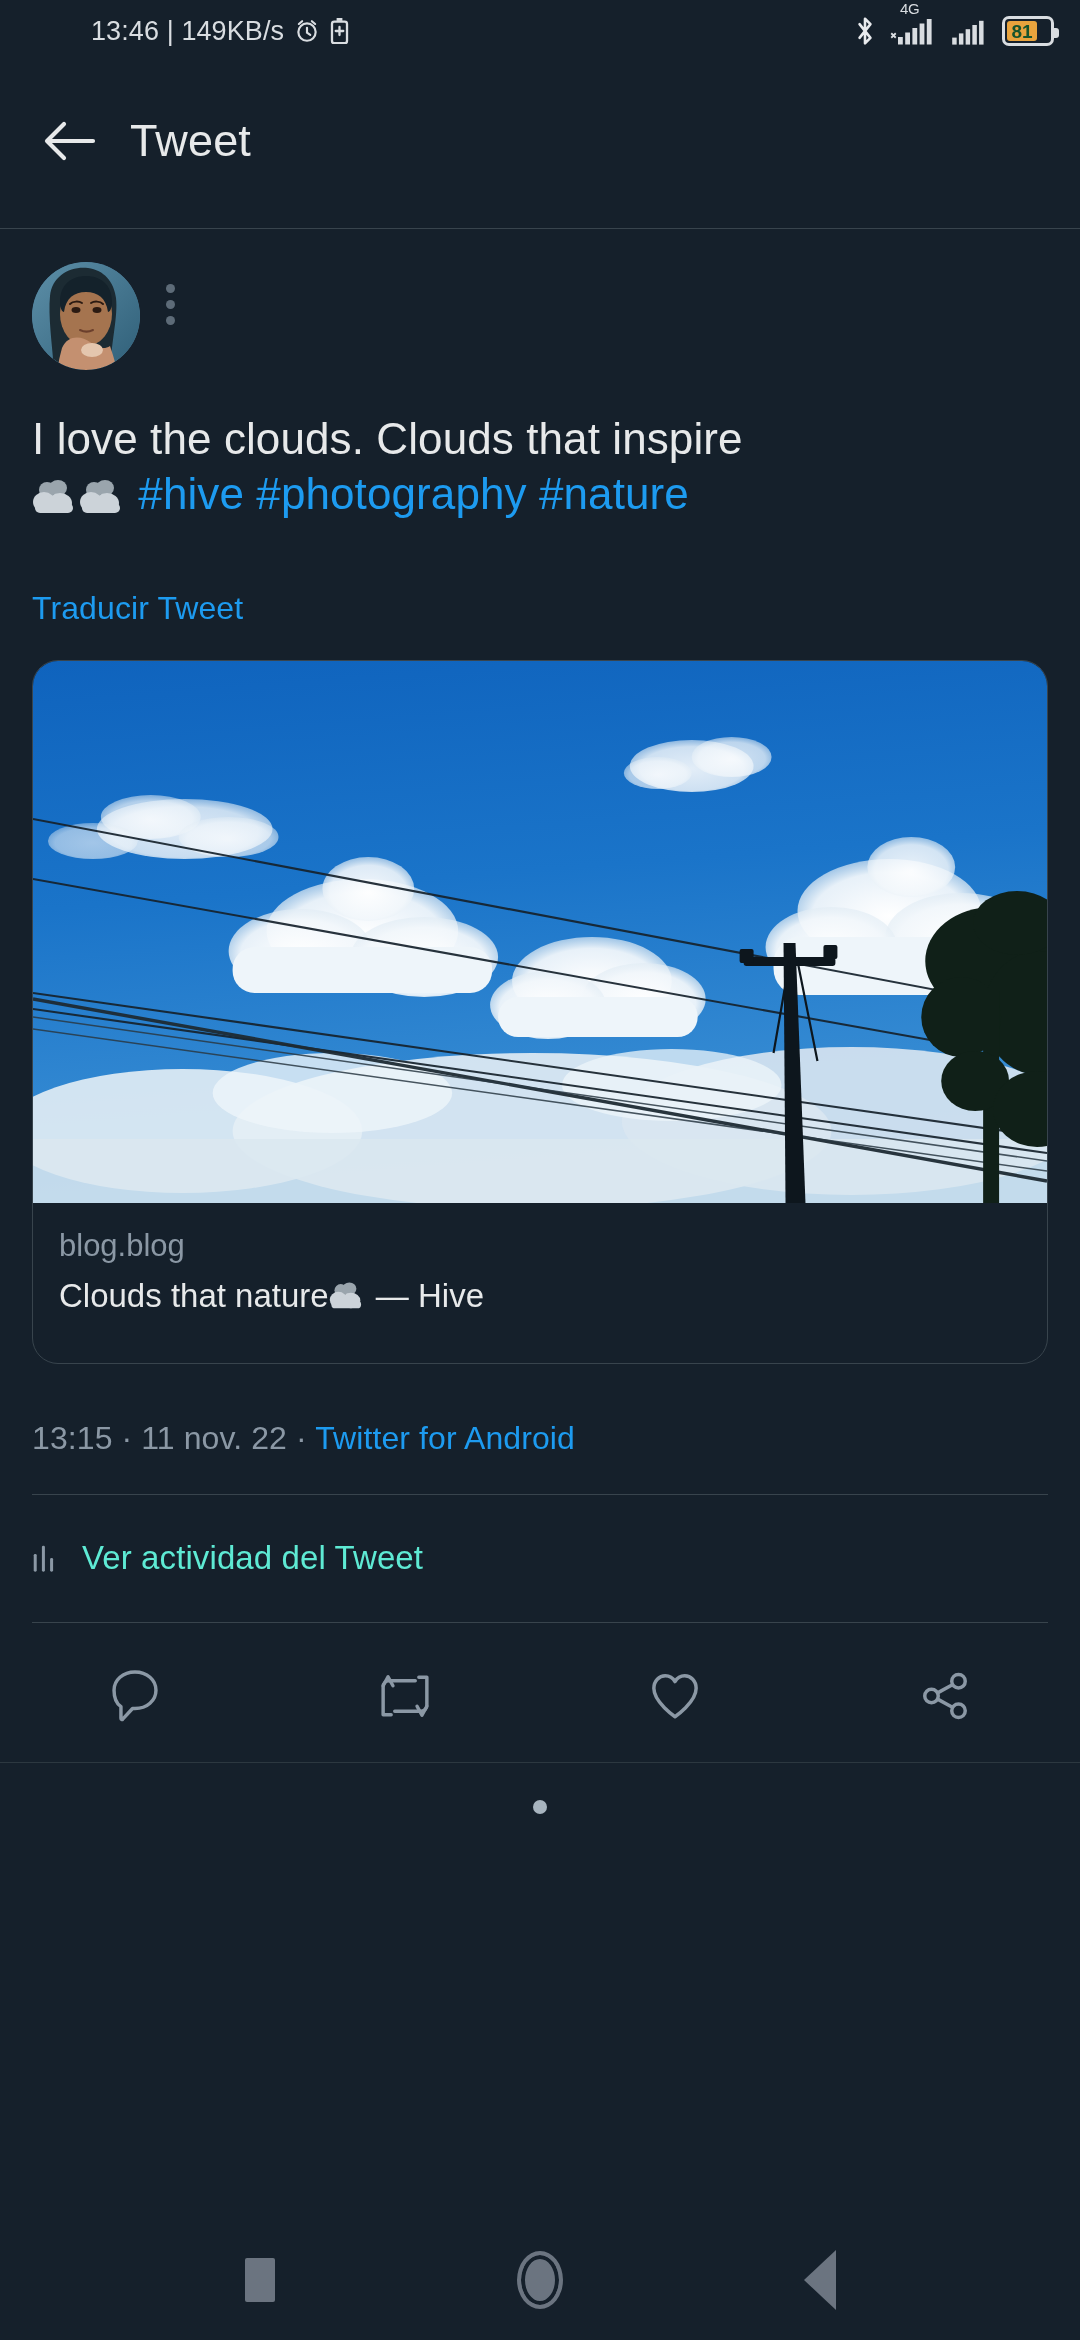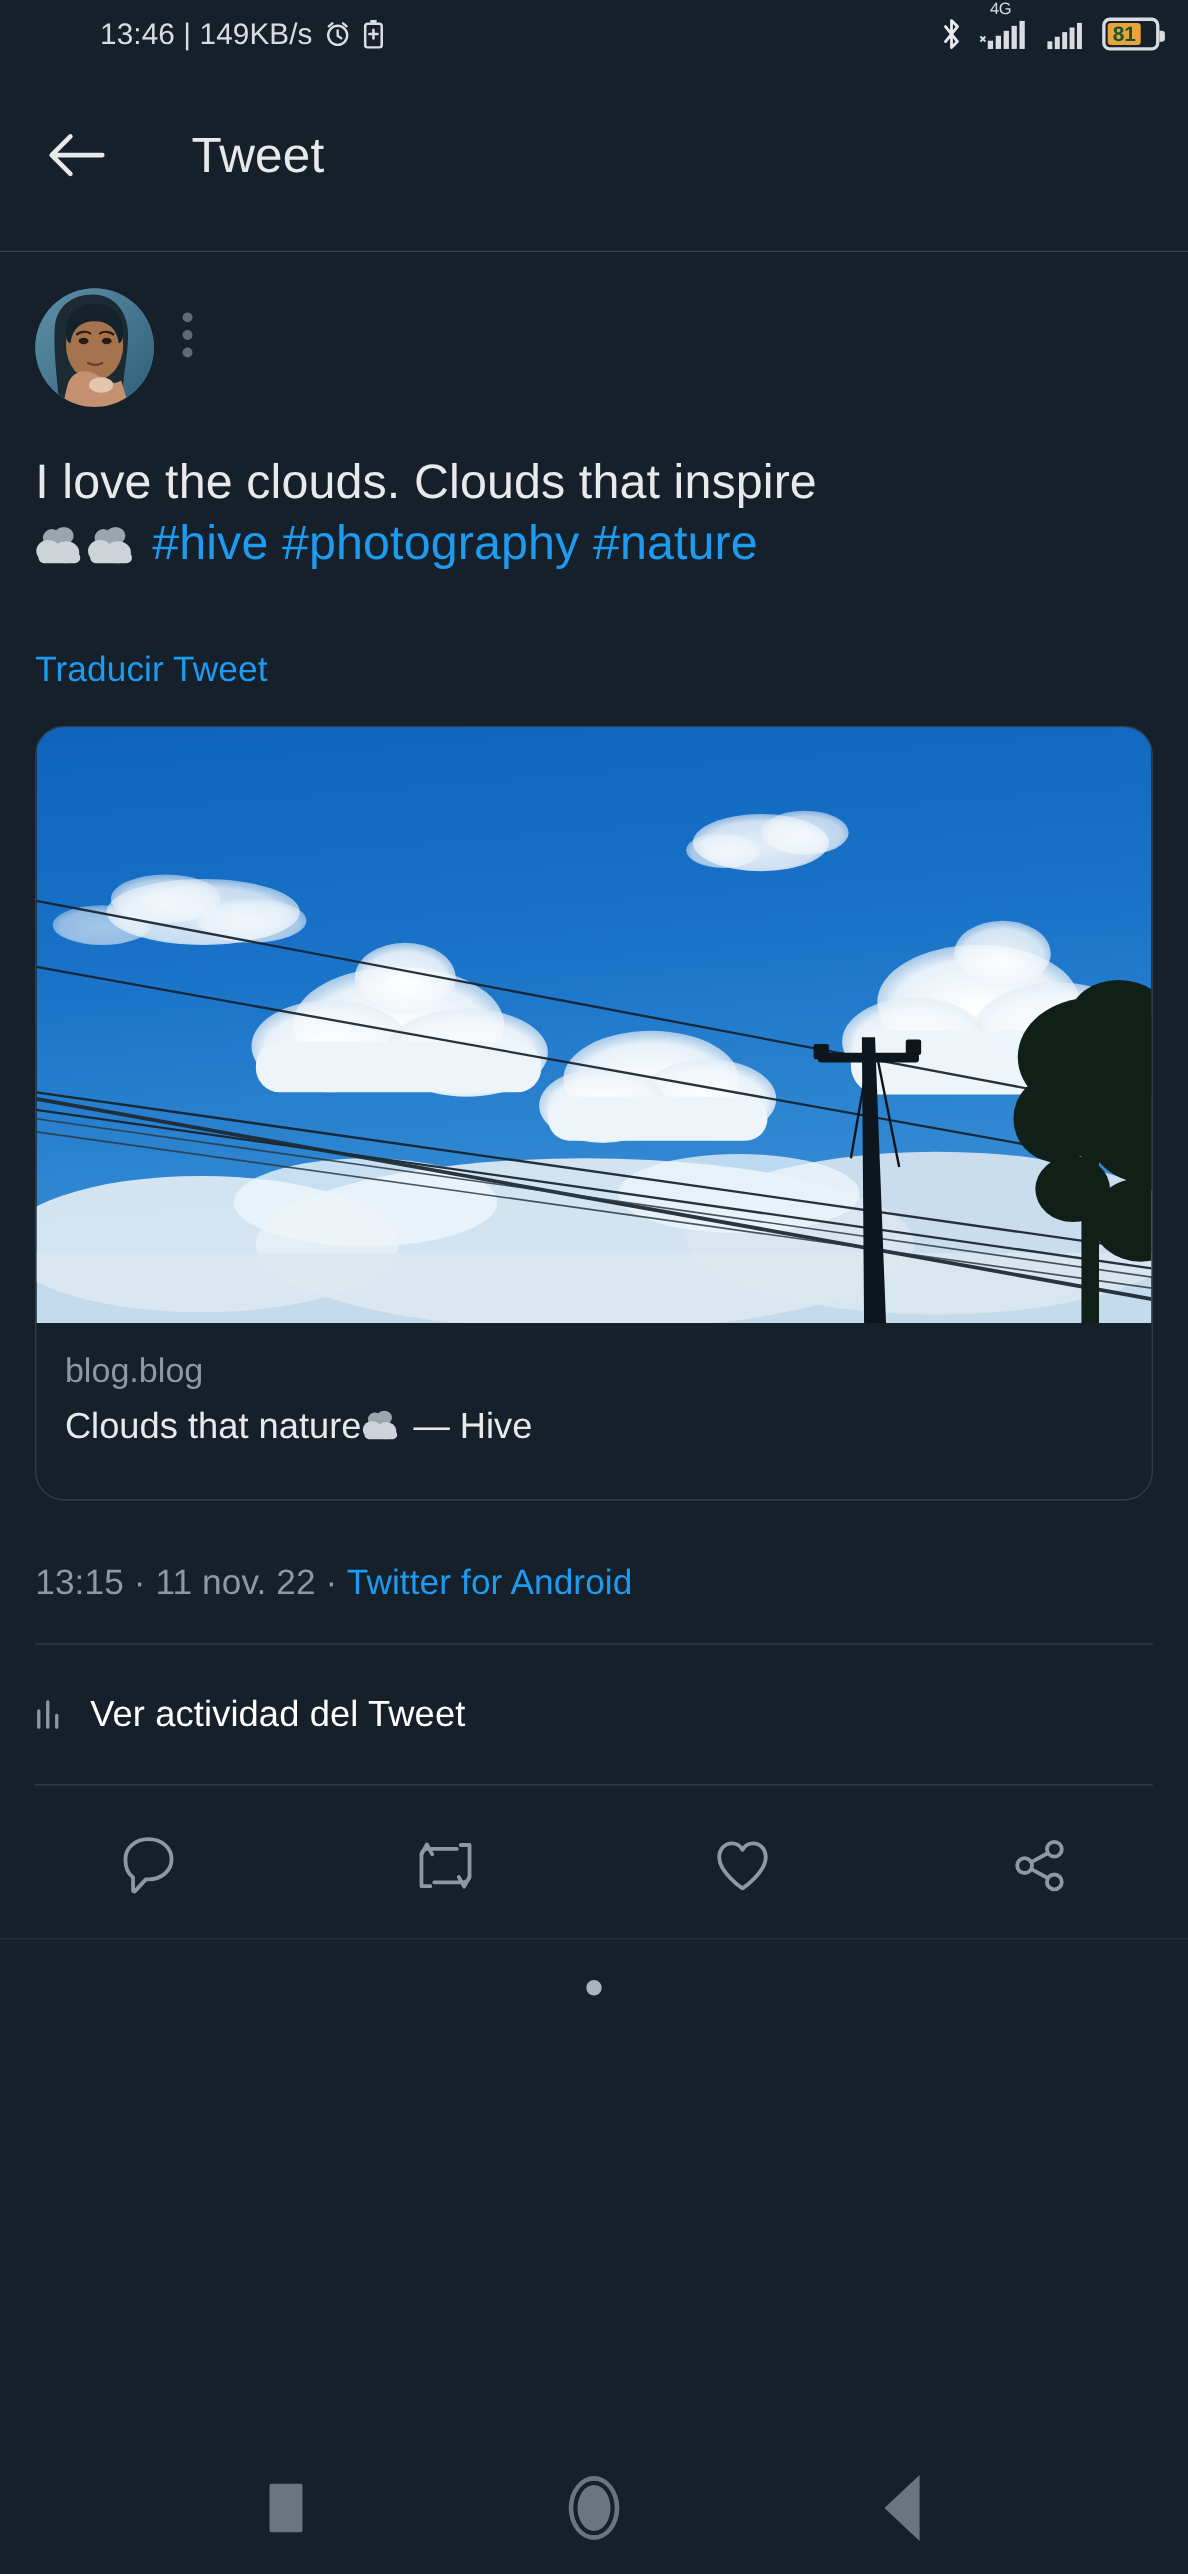--- a/index.html
+++ b/index.html
@@ -93,21 +93,21 @@
   }
 
   
   .app-header {
     position: absolute;
     top: 62px; left: 0;
     width: 1080px; height: 158px;
     display: flex;
     align-items: center;
     padding-left: 44px;
-    gap: 78px;
+    gap: 34px;
   }
   .back-arrow { width: 52px; height: 44px; display:block; }
   .header-title {
     color: #e7e9ea;
     font-size: 45px;
     font-weight: normal;
     letter-spacing: 0.2px;
   }
   .hdr-divider {
     position: absolute;
@@ -251,21 +251,21 @@
   .activity-row {
     position: absolute;
     top: 1512px; left: 32px;
     width: 1016px; height: 92px;
     display: flex;
     align-items: center;
     gap: 22px;
   }
   .bars-icon { width: 28px; height: 30px; display:block; }
   .activity-label {
-    color: #ffffff;
+    color: #5eead4;
     font-size: 33px;
     letter-spacing: 0.1px;
   }
   .div2 {
     position: absolute;
     top: 1622px; left: 32px;
     width: 1016px; height: 1px;
     background: #38444d;
   }
 

